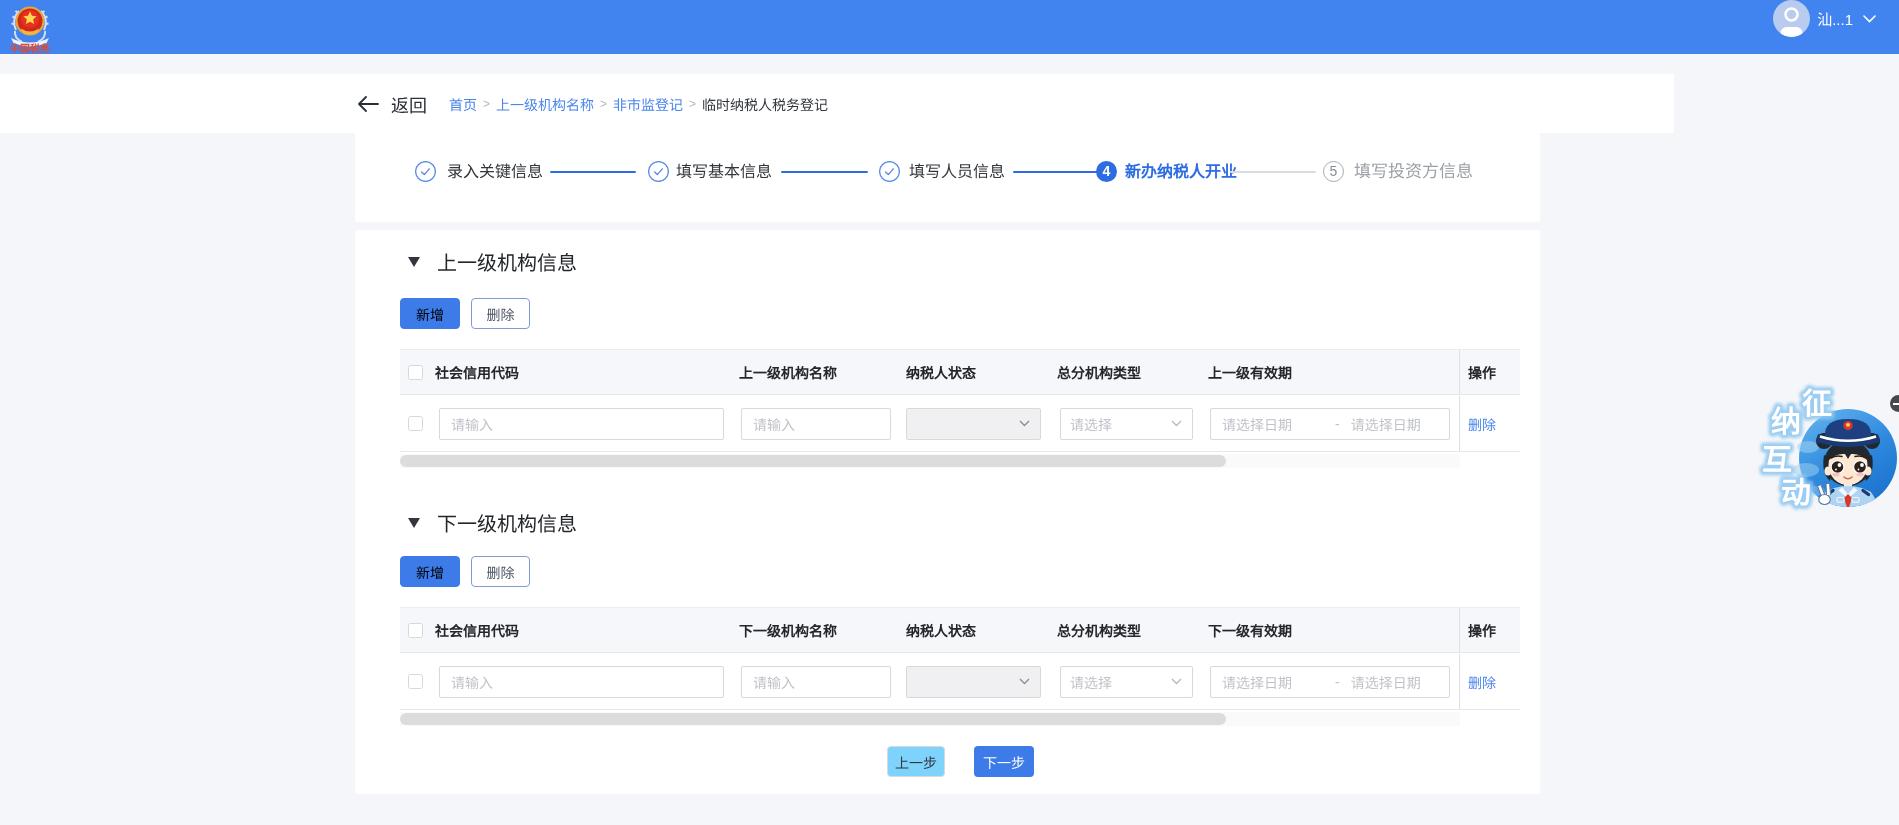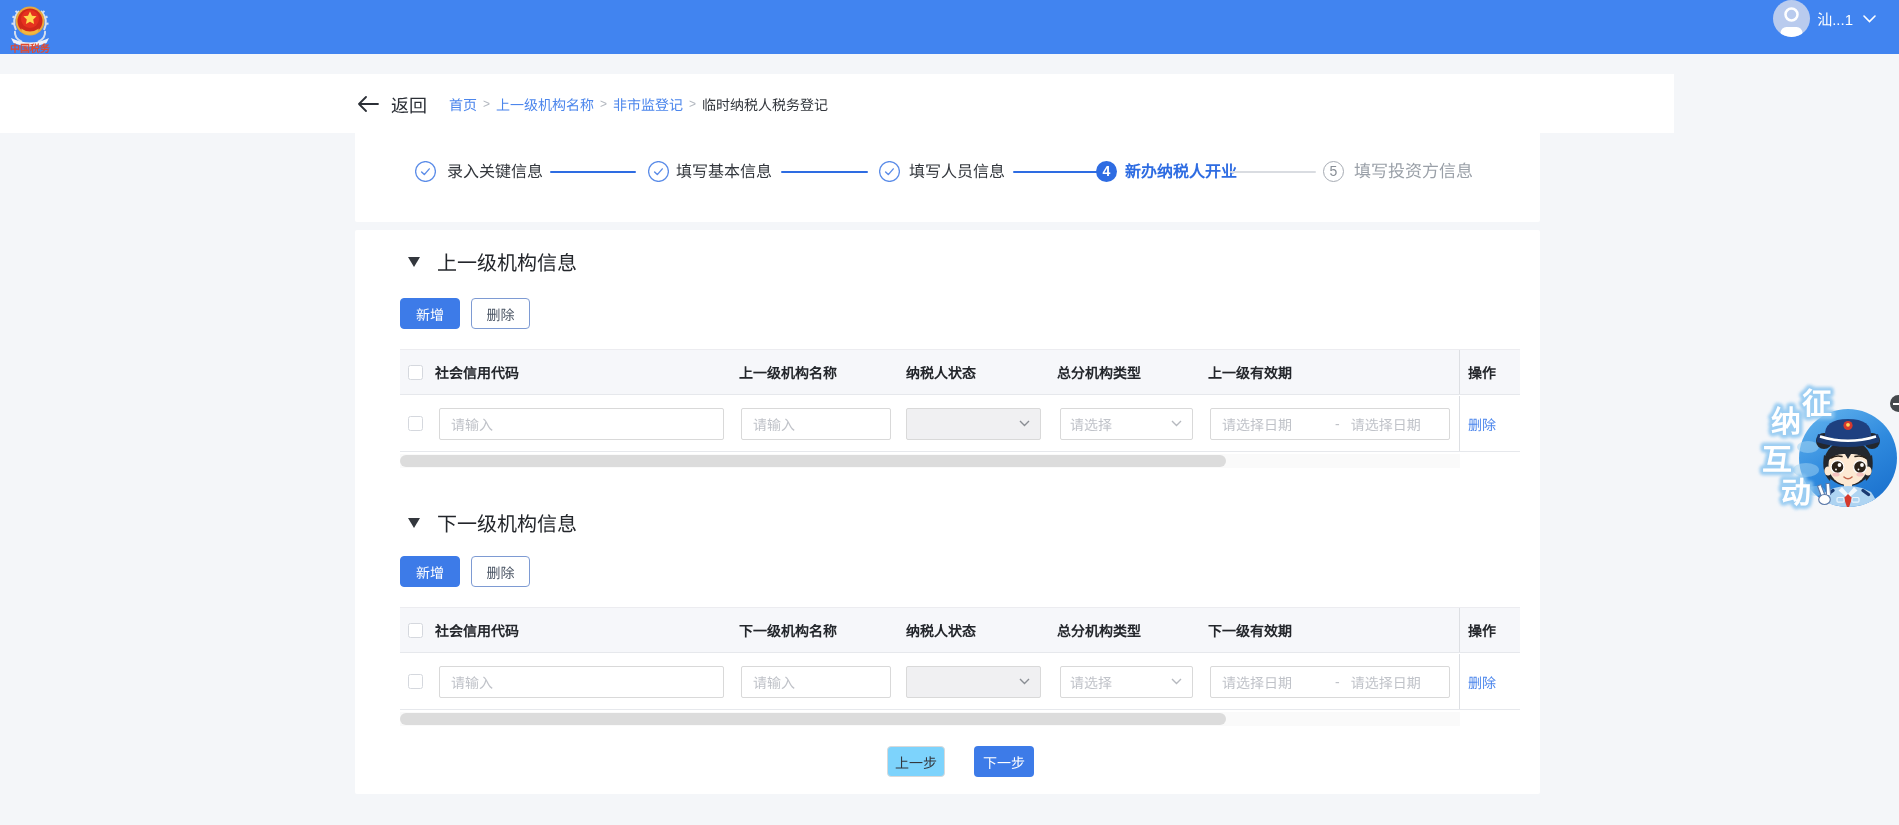--- a/index.html
+++ b/index.html
@@ -41,21 +41,21 @@
 .snum { width:21px; height:21px; border-radius:50%; font-size:14px; text-align:center; line-height:21px; }
 .snum.act { background:#2e6ce2; color:#fff; font-weight:700; }
 .snum.gray { border:1px solid #a6abb3; color:#888e96; line-height:19px; }
 
 
 .sec-title { position:absolute; left:45px; display:flex; align-items:center; }
 .tri { width:0; height:0; border-left:6px solid transparent; border-right:6px solid transparent; border-top:10px solid #33373d; margin-left:8px; margin-right:17px; }
 .sec-title .t { font-size:20px; color:#23262b; font-weight:500; }
 .btns { position:absolute; left:45px; display:flex; }
 .btn { height:31px; border-radius:4px; font-size:14px; display:flex; align-items:center; justify-content:center; cursor:pointer; }
-.btn-pri { width:60px; background:#3d7be8; color:#ffffff; border:1px solid #3d7be8; }
+.btn-pri { width:60px; background:#3d7be8; color:#000000; border:1px solid #3d7be8; }
 .btn-def { width:59px; background:#fff; color:#4d5766; border:1px solid #7e9bd3; margin-left:11px; }
 
 
 .tbl { position:absolute; left:45px; width:1120px; }
 .thead { display:flex; height:46px; background:#f6f7fa; border-top:1px solid #ececf0; border-bottom:1px solid #e6e8ec; align-items:center; font-weight:700; font-size:14px; color:#23262b; }
 .trow { display:flex; height:57px; padding-top:1px; background:#fff; border-bottom:1px solid #e6e8ec; align-items:center; }
 .c1 { width:35px; padding-left:8px; }
 .c2 { width:304px; }
 .c3 { width:167px; }
 .c4 { width:151px; }

